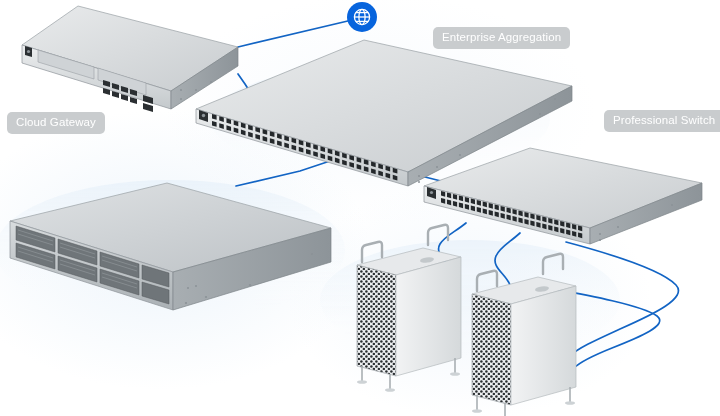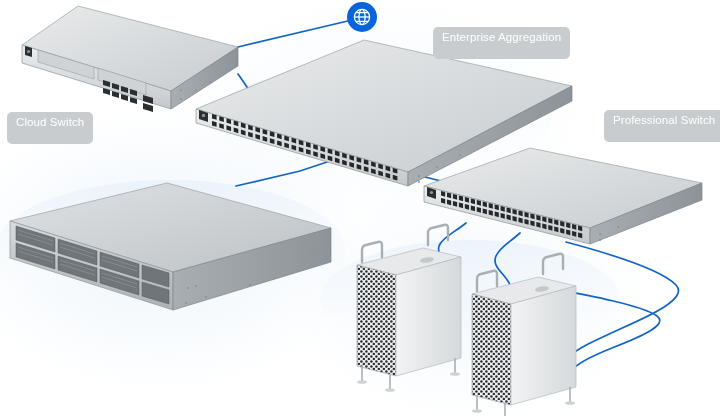--- a/index.html
+++ b/index.html
@@ -19,21 +19,21 @@
       radial-gradient(ellipse 260px 170px at 470px 300px, rgba(226,238,249,.45), rgba(255,255,255,0) 70%),
       radial-gradient(ellipse 300px 160px at 380px 110px, rgba(232,241,250,.35), rgba(255,255,255,0) 72%),
       #ffffff;
   }
   svg#scene{position:absolute;left:0;top:0;width:720px;height:416px;}
 
   
   .label{
     position:absolute;
     display:inline-block;
-    padding:4px 9px 15px;
+    padding:4px 9px 5px;
     border-radius:5px;
     font-size:11.5px;
     line-height:1.15;
     letter-spacing:.1px;
     color:#ffffff;
     white-space:nowrap;
     user-select:none;
   }
   .label.grey{background:#c9ccce;}
   .label.blue{background:#0764dd;}
@@ -393,17 +393,17 @@
       <g fill="none" stroke="#ffffff" stroke-width="1.3">
         <circle cx="362" cy="17" r="7.6"></circle>
         <ellipse cx="362" cy="17" rx="3.1" ry="7.6"></ellipse>
         <line x1="354.4" y1="17" x2="369.6" y2="17"></line>
         <line x1="355.6" y1="12.6" x2="368.4" y2="12.6"></line>
         <line x1="355.6" y1="21.4" x2="368.4" y2="21.4"></line>
       </g>
     </g>
   </svg>
 
-  <div class="label grey" id="label-cloud-gateway">Cloud Switch</div>
+  <div class="label grey" id="label-cloud-gateway">Cloud Gateway</div>
   <div class="label grey" id="label-enterprise-aggregation">Enterprise Aggregation</div>
   <div class="label grey" id="label-professional-switch">Professional Switch</div>
 
 </div>
 
 </body></html>

